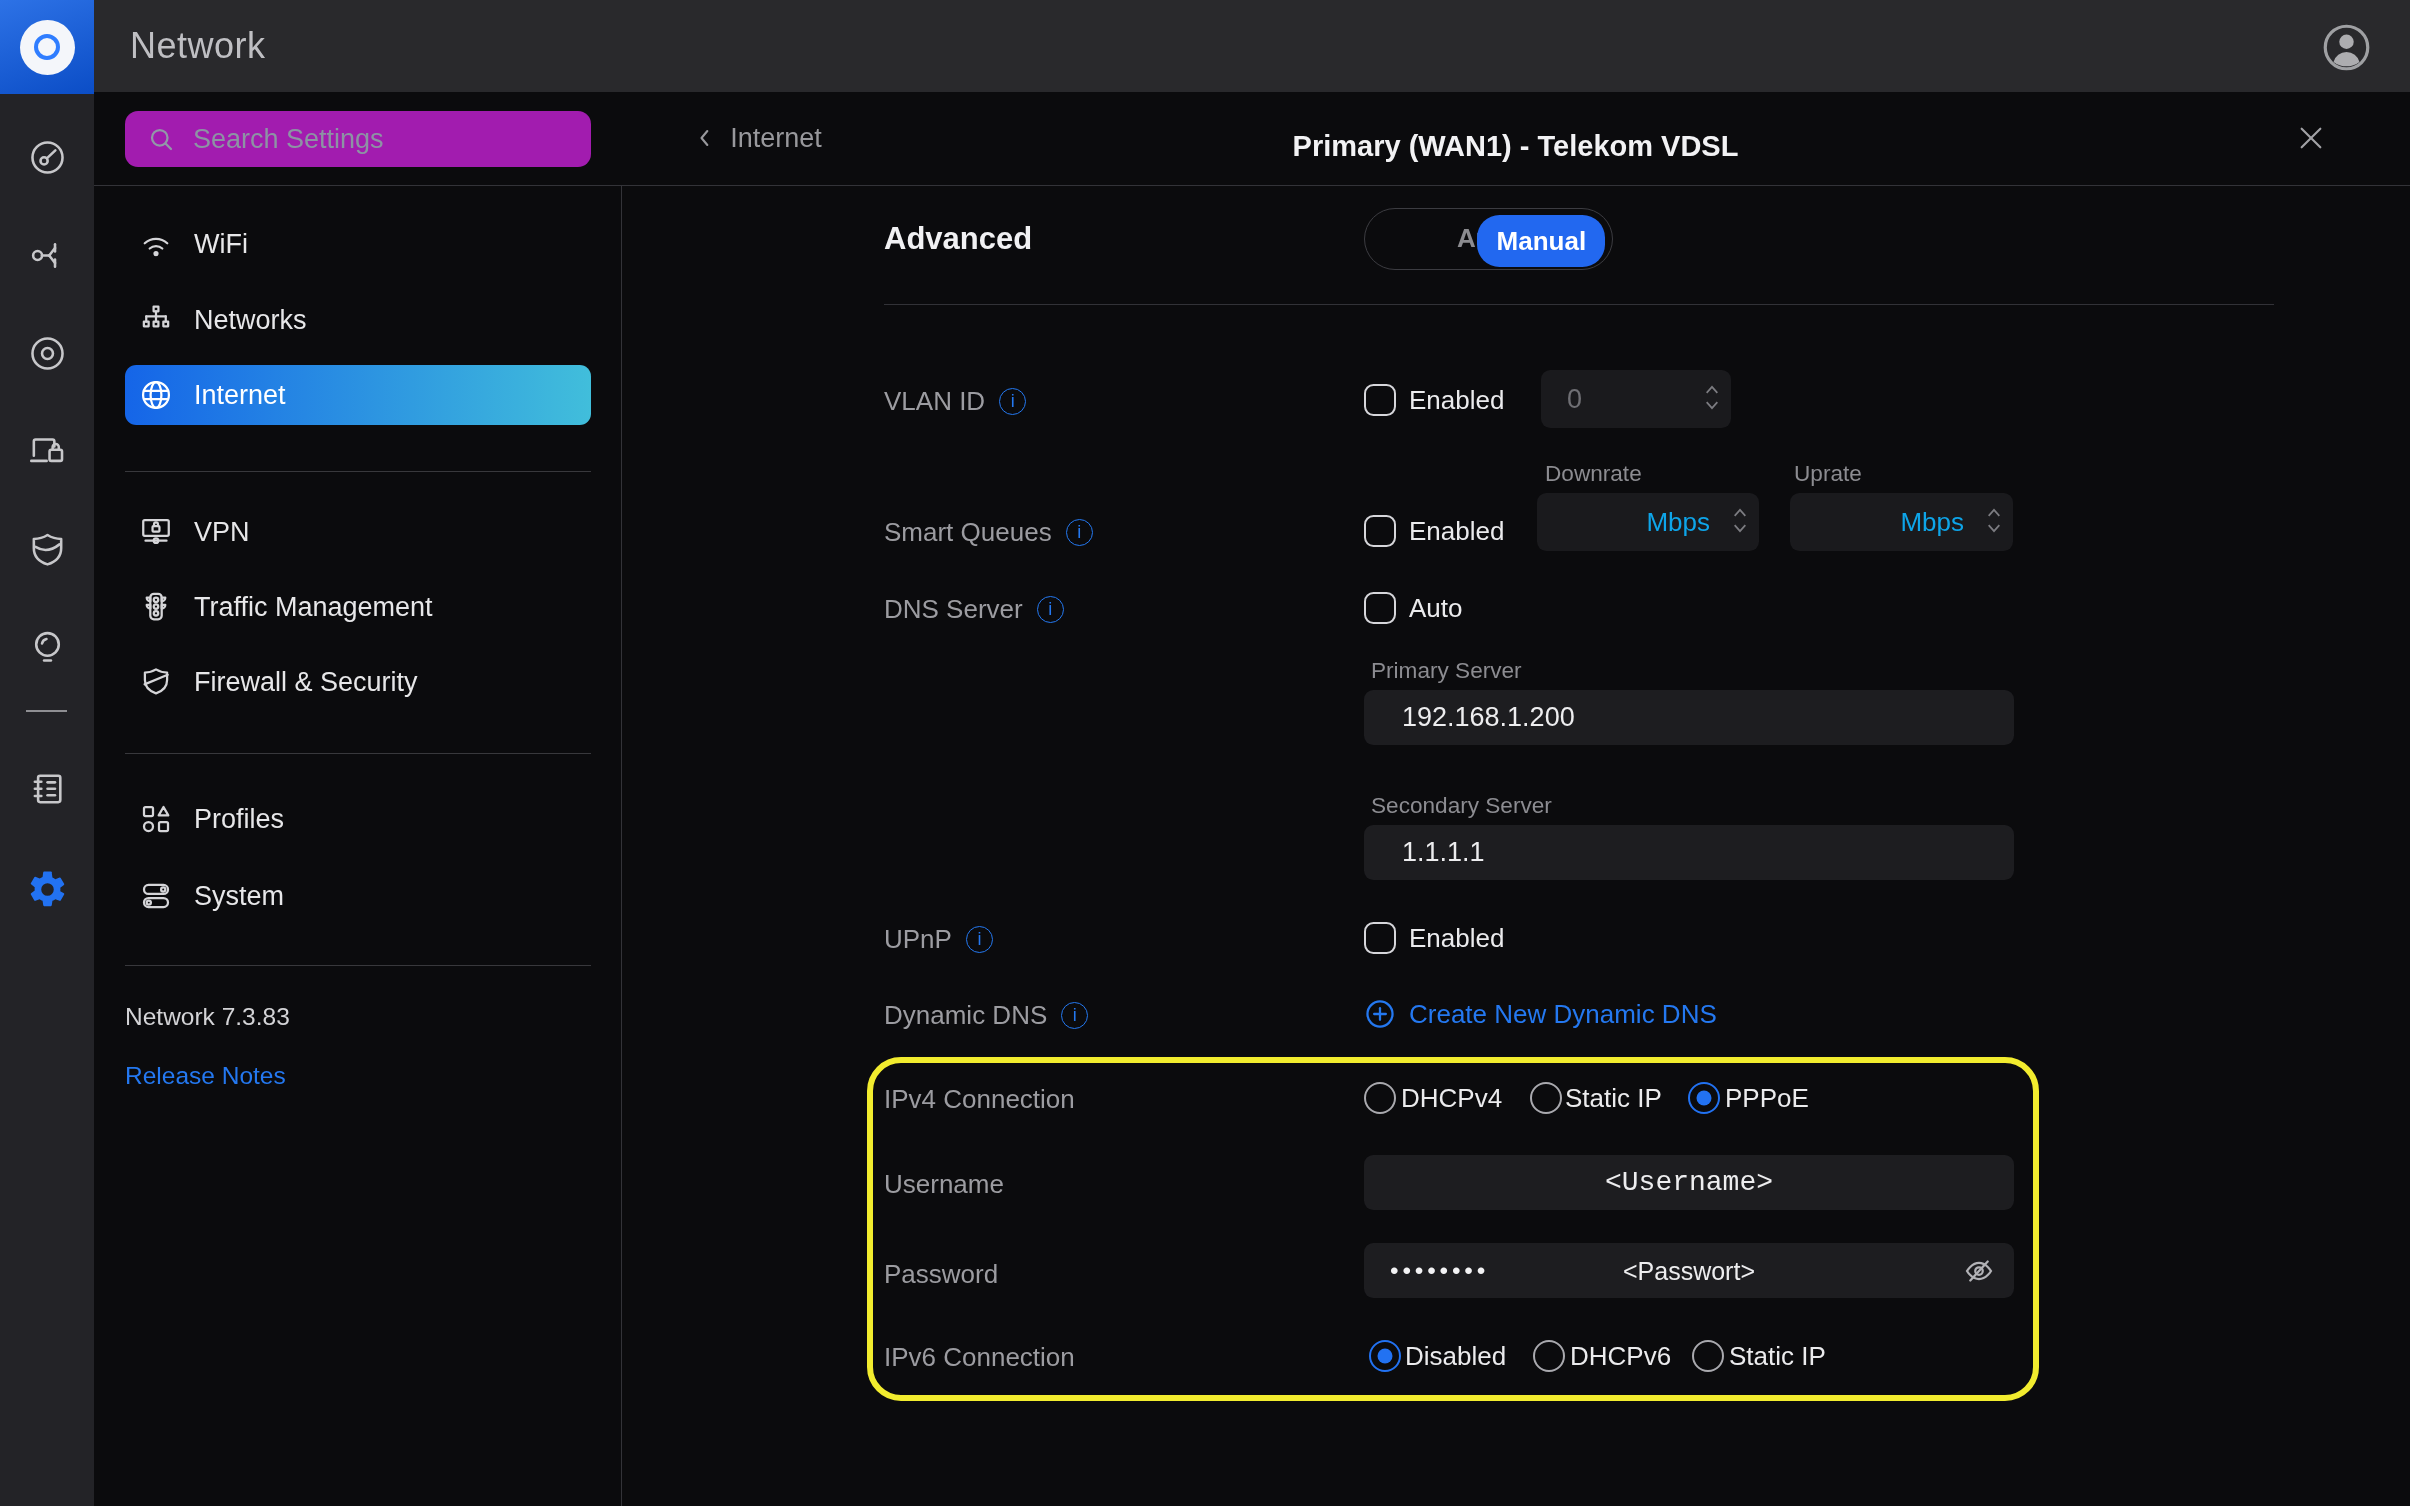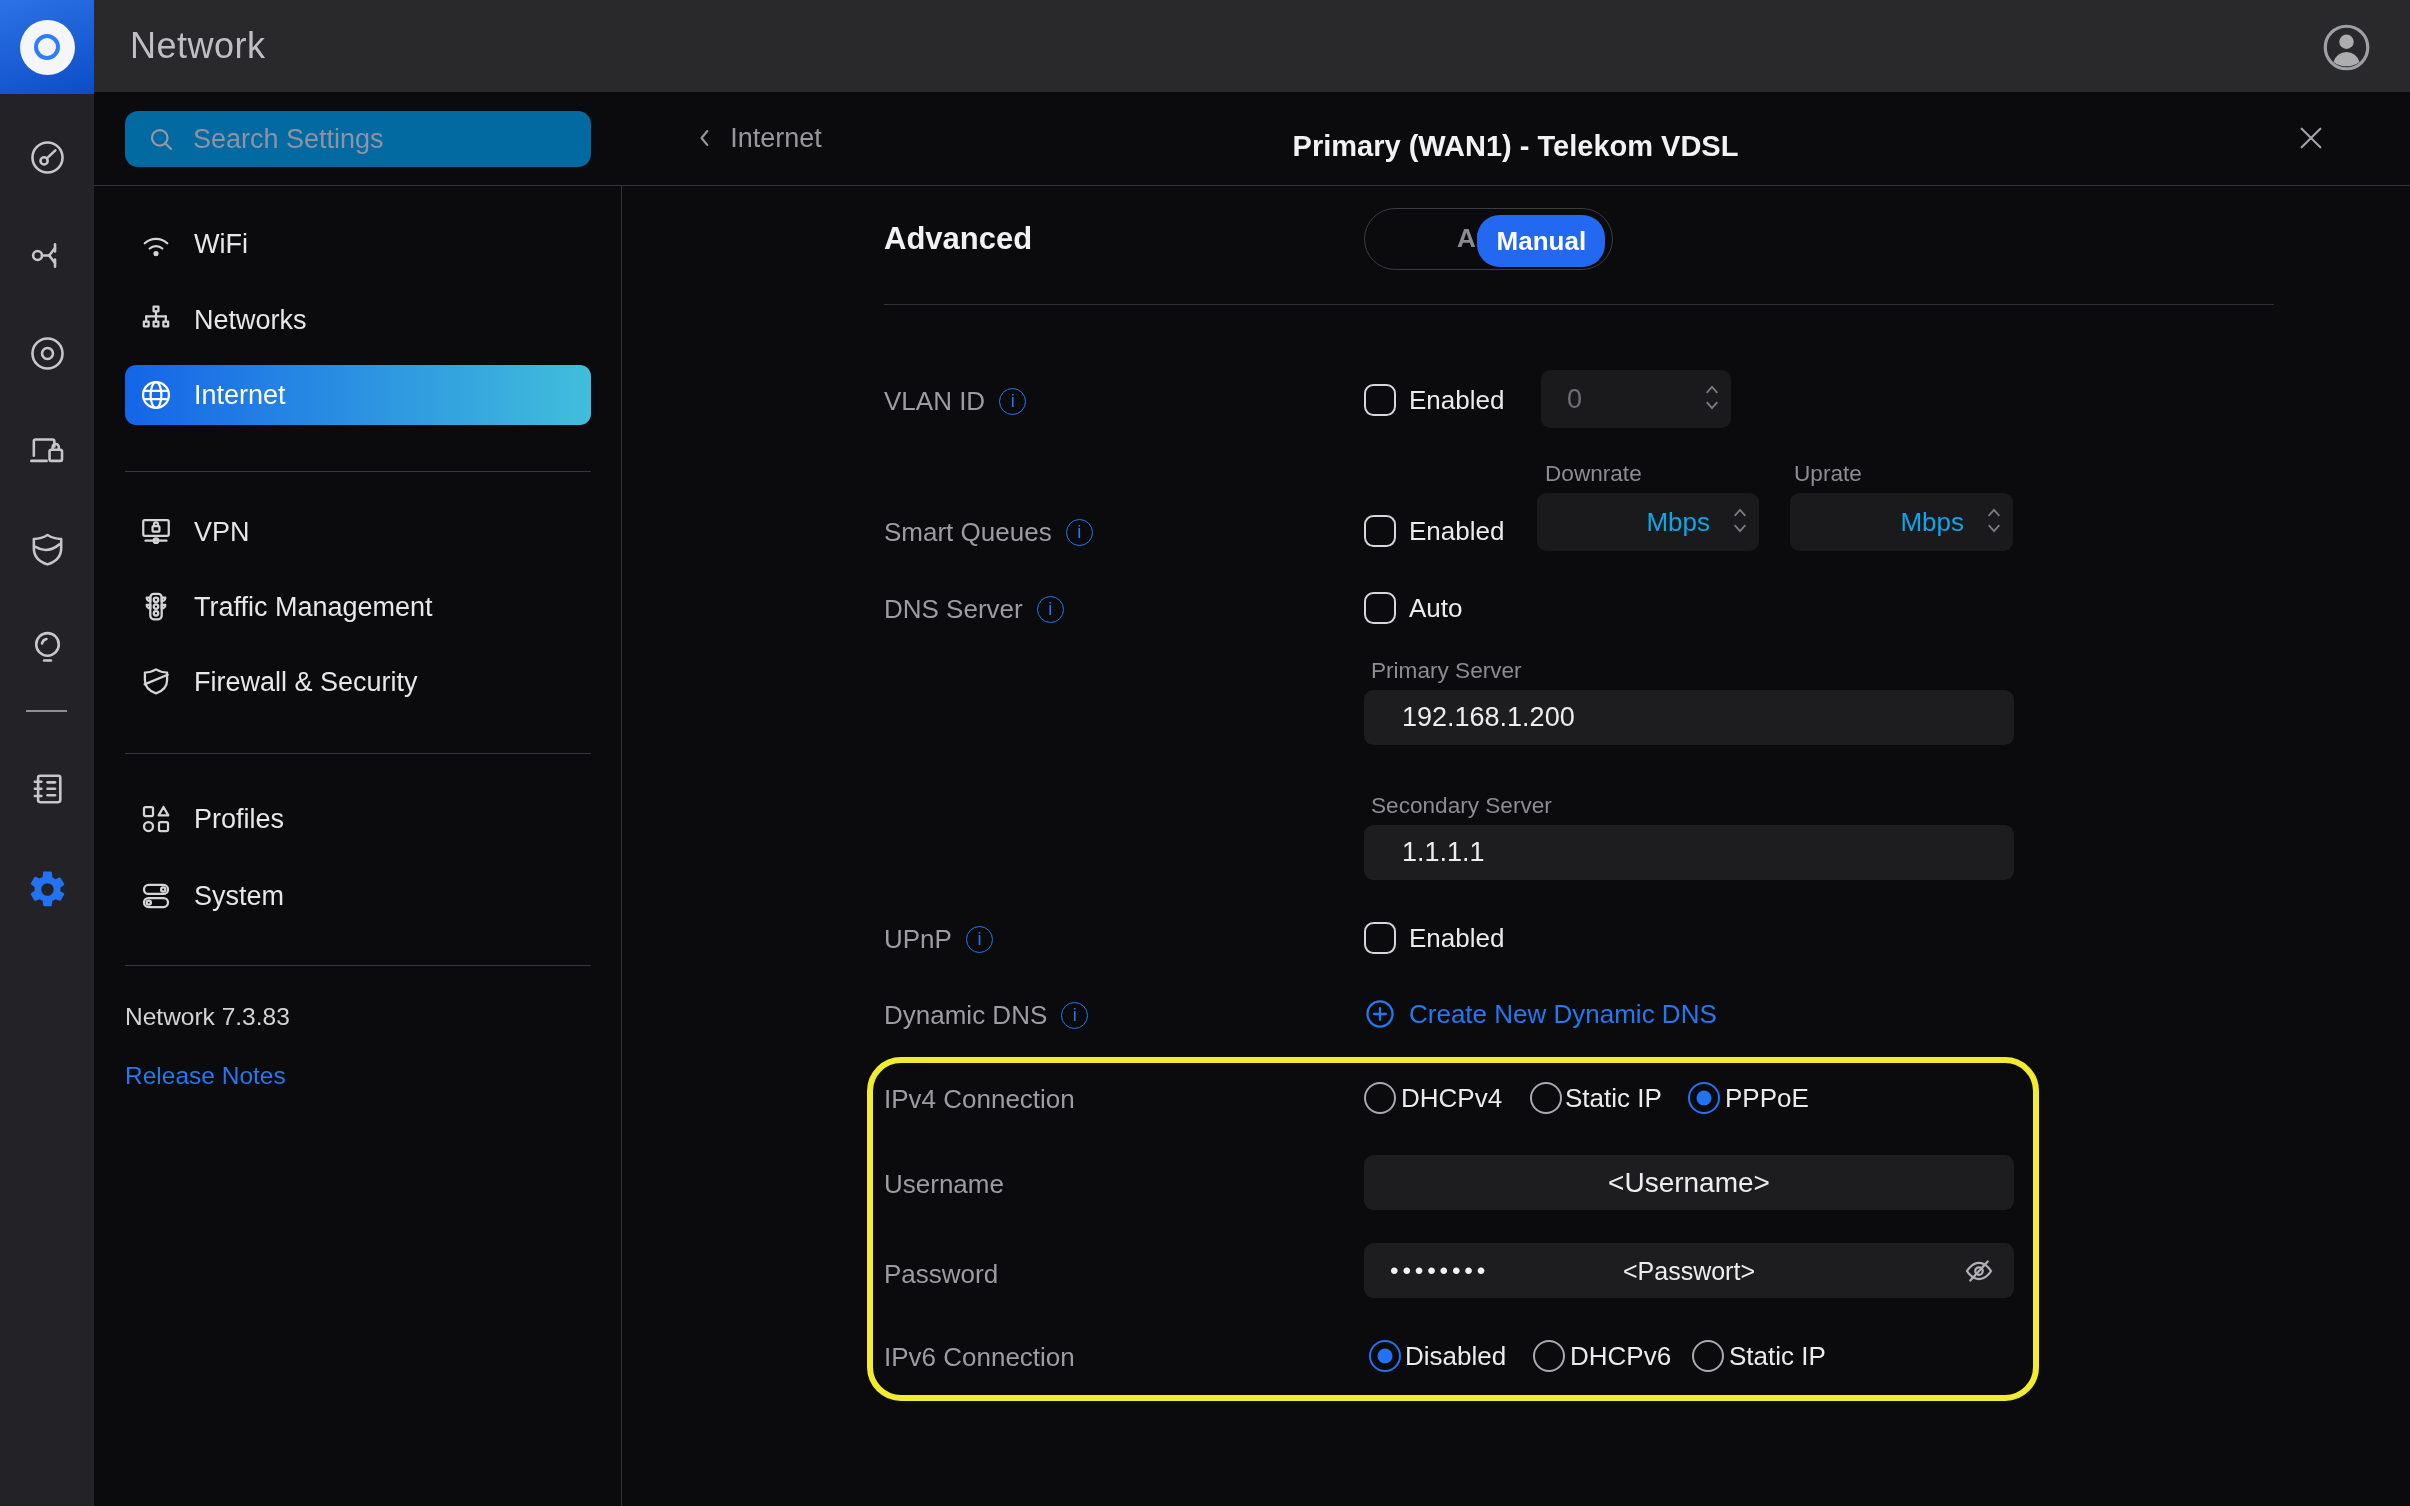--- a/index.html
+++ b/index.html
@@ -23,21 +23,21 @@
   .topbar-title { margin-left:36px; font-size:36px; font-weight:500; color:#bfbfc3; letter-spacing:0.5px; }
   .avatar { position:absolute; right:38px; top:21.7px; width:51px; height:51px; cursor:pointer; }
 
   
   .global-hline { position:absolute; left:94px; top:185px; width:2316px; height:0.9px; background:#333338; z-index:3; }
   .global-vline { position:absolute; left:621px; top:185px; width:0.9px; height:1322px; background:#333338; z-index:3; }
 
   
   .sidebar { position:absolute; left:94px; top:92px; width:527px; height:1414px; background:#0b0b0d; }
   .search-wrap { position:absolute; left:31px; top:19px; width:466px; height:56px; }
-  .search-input { width:100%; height:100%; background:#0369a1; border:none; border-radius:13px;
+  .search-input { width:100%; height:100%; background:#a21caf; border:none; border-radius:13px;
     color:#dfe3ee; font-size:27px; font-family:inherit; padding-left:68px; outline:none; }
   .search-input::placeholder { color:#8d93a4; }
   .search-icon { position:absolute; left:21px; top:13px; pointer-events:none; }
   .nav-item { position:absolute; left:31px; width:466px; height:60px; border-radius:11.3px;
     display:flex; align-items:center; padding-left:13px; gap:20px; cursor:pointer; }
   .nav-item .nav-ico { width:36px; height:36px; display:flex; align-items:center; justify-content:center; }
   .nav-item .nav-ico svg { stroke:#d5d5d8; fill:none; stroke-width:1.5; stroke-linecap:round; stroke-linejoin:round; }
   .nav-item .nav-label { font-size:27px; color:#e7e7e9; }
   .nav-item.active { background:linear-gradient(90deg,#1565e8 0%,#41bedb 100%); }
   .nav-item.active .nav-label { color:#ffffff; }
@@ -81,21 +81,21 @@
   .num-input { position:absolute; background:#1a1a1d; border-radius:9.4px; display:flex; align-items:center; cursor:text; }
   .num-value { font-size:27px; color:#6f6f74; padding-left:26px; }
   .num-ghost { font-size:26px; color:#0ea5e9; margin-left:auto; padding-right:13px; }
   .stepper { position:absolute; right:11.3px; top:50%; transform:translateY(-50%); cursor:pointer; }
 
   .small-label { position:absolute; font-size:22.6px; color:#8c8c91; }
 
   .text-input { position:absolute; width:650px; height:55px; background:#1d1d20; border-radius:9.4px;
     display:flex; align-items:center; cursor:text; }
   .text-input .tv { font-size:27px; color:#ededef; padding-left:38px; }
-  .text-input.centered { justify-content:center; }
+  .text-input.centered { justify-content:center;font-family:Liberation Mono, monospace; }
   .text-input.centered .tv { padding-left:0; font-size:28px; }
 
   .link-row { position:absolute; display:flex; align-items:center; gap:13px; cursor:pointer; }
   .link-text { font-size:26px; color:#2478f0; }
 
   .pwd-dots { position:absolute; left:26px; top:50%; transform:translateY(-50%); font-size:24.5px; letter-spacing:3.8px; color:#f2f2f4; }
   .pwd-center { position:absolute; left:0; width:100%; text-align:center; top:50%; transform:translateY(-50%);
     font-size:25px; color:#ededef; }
   .eye-btn { position:absolute; right:17px; top:50%; transform:translateY(-50%); width:36px; height:36px; cursor:pointer; }
 

